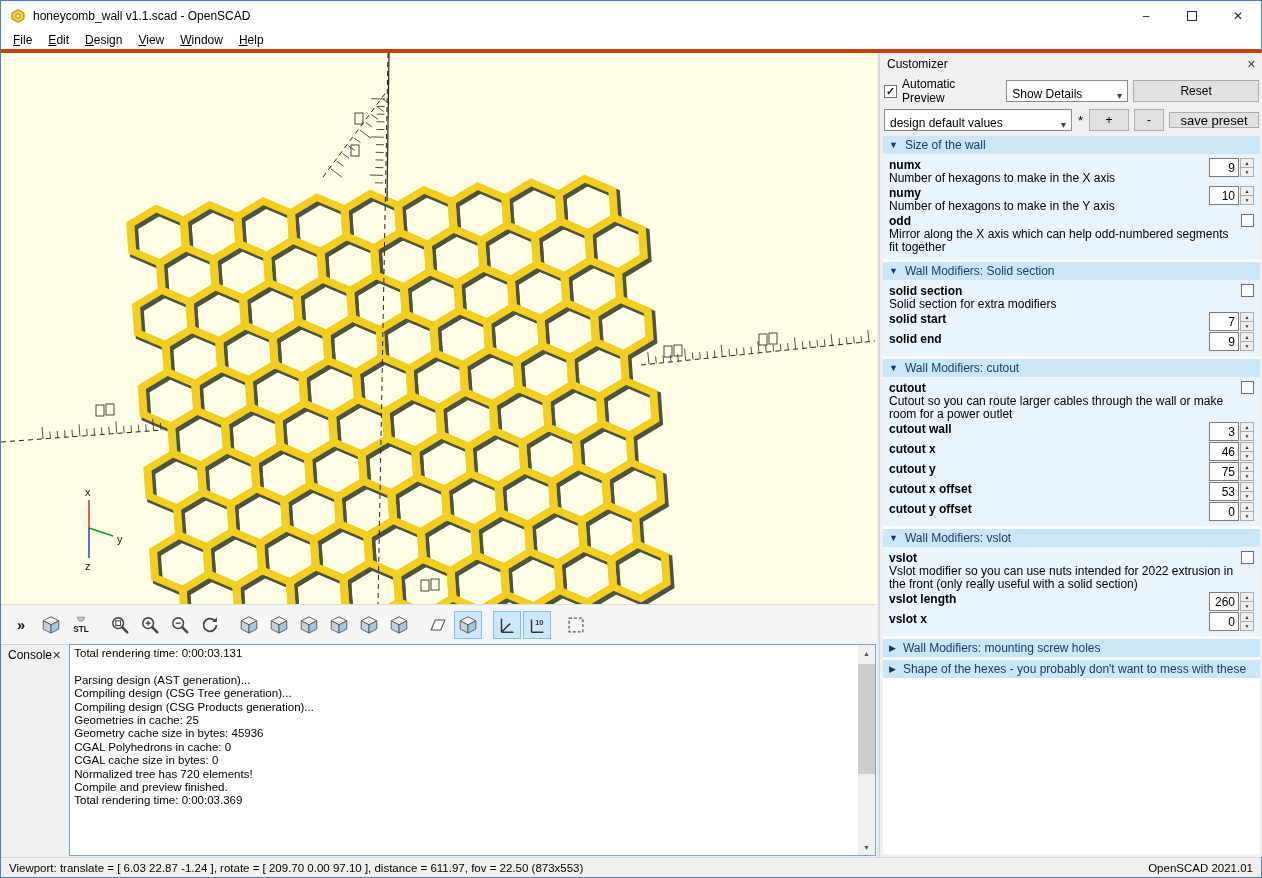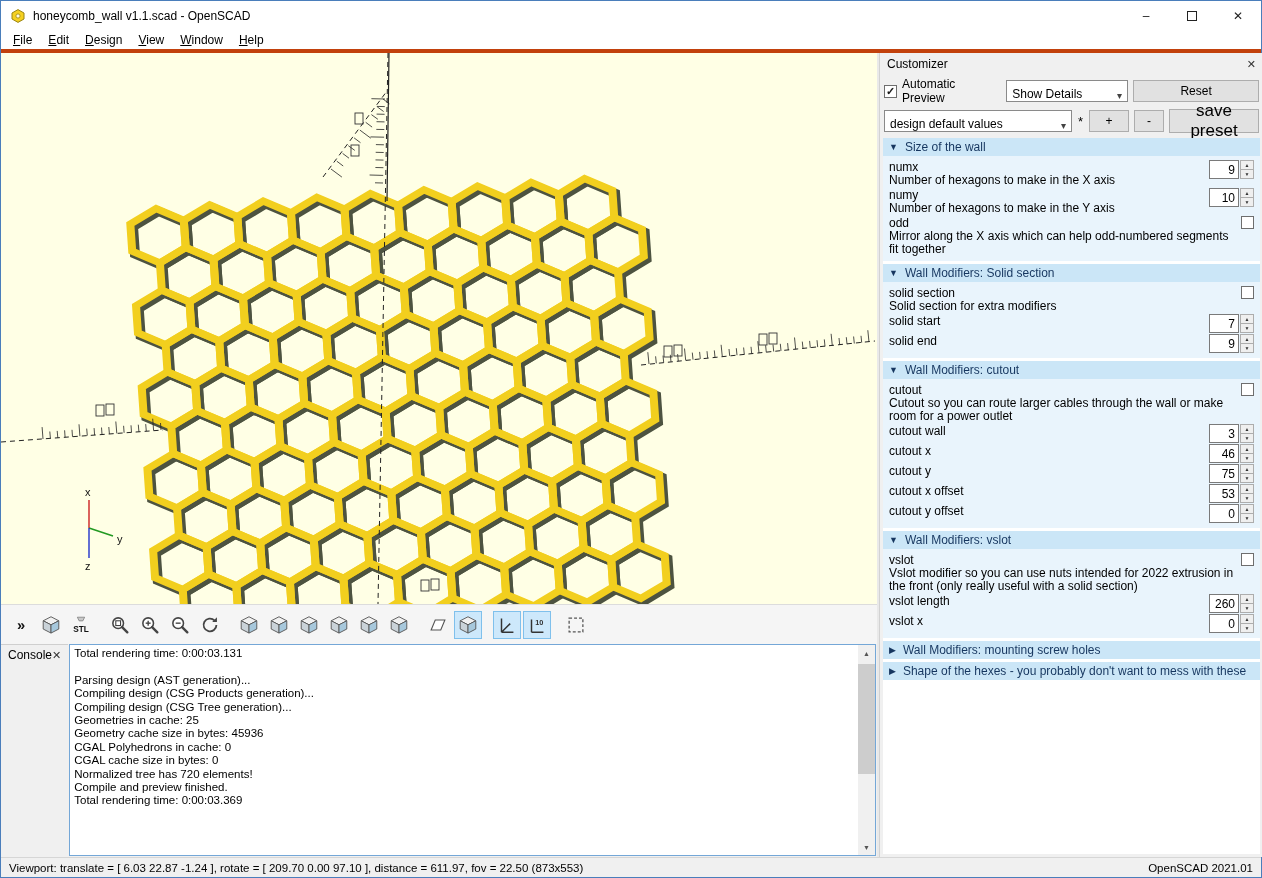--- a/index.html
+++ b/index.html
@@ -57,31 +57,31 @@
   .cz-row{display:flex;align-items:center;padding:2px 4px;gap:5px;flex:none}
   .cz-label{font-size:12px}
   .combo{background:#fff;border:1px solid #8a8a8a;height:22px;display:inline-flex;align-items:flex-end;padding:0 5px;font-size:12px}
   .combo-arrow{margin-left:auto;font-size:10px;color:#444;padding-left:6px}
   .combo.details{width:122px;margin-left:auto}
   .combo.preset{width:188px}
   .btn{background:#e1e1e1;border:1px solid #adadad;height:22px;display:inline-flex;align-items:center;justify-content:center;font-family:inherit;font-size:12px;padding:0 6px}
   .btn.reset{width:126px}
   .btn.plus{width:40px}
   .btn.minus{width:30px}
-  .btn.save{flex:1;font-size:17px;height:24px}
+  .btn.save{flex:1;font-size:13px;height:16px}
   .star{font-size:13px;padding:0 1px}
 
   .cz-sections{flex:1;background:#fff;margin:3px;overflow:hidden;min-height:0}
   .cz-section{margin-bottom:3px}
   .sec-head{background:#cbe6f7;height:18px;display:flex;align-items:center;gap:7px;padding:0 6px;color:#16365f;font-size:12px}
   .tri{font-size:9px;color:#16365f}
   .sec-body{background:#e9f4fc;padding:3px 6px 4px 6px}
   .param{display:flex;align-items:flex-start;margin:1px 0}
   .pleft{flex:1;padding-right:6px}
-  .pname{font-weight:normal;font-size:12px;line-height:14px}
+  .pname{font-weight:bold;font-size:12px;line-height:14px}
   .pdesc{font-size:12px;line-height:13px}
   .pctrl{flex:none;padding-top:0}
 
   .czcheck{width:13px;height:13px;background:#fff;border:1px solid #6e6e6e;display:inline-flex;align-items:center;justify-content:center;font-size:11px;font-weight:bold;color:#1a1a1a;line-height:1;flex:none}
   .spinbox{display:inline-flex;height:19px}
   .spin-val{display:inline-flex;align-items:center;justify-content:flex-end;width:30px;background:#fff;border:1px solid #7a7a7a;padding:0 3px;font-size:12px}
   .spin-arrows{display:inline-flex;flex-direction:column;width:14px;margin-left:1px}
   .sa{flex:1;display:flex;align-items:center;justify-content:center;font-size:5px;color:#333;background:#efefef;border:1px solid #adadad}
   .sa + .sa{border-top:none}
 </style>
@@ -536,22 +536,22 @@
       <div class="console-panel">
         <div class="console-header">
           <span>Console</span>
           <span class="dock-close">✕</span>
         </div>
         <div class="console-frame">
           <div class="console-body" id="console-body">
               <div class="console-line">Total rendering time: 0:00:03.131</div>
               <div class="console-line">&nbsp;</div>
               <div class="console-line">Parsing design (AST generation)...</div>
+              <div class="console-line">Compiling design (CSG Tree generation)...</div>
               <div class="console-line">Compiling design (CSG Products generation)...</div>
-              <div class="console-line">Compiling design (CSG Tree generation)...</div>
               <div class="console-line">Geometries in cache: 25</div>
               <div class="console-line">Geometry cache size in bytes: 45936</div>
               <div class="console-line">CGAL Polyhedrons in cache: 0</div>
               <div class="console-line">CGAL cache size in bytes: 0</div>
               <div class="console-line">Normalized tree has 720 elements!</div>
               <div class="console-line">Compile and preview finished.</div>
               <div class="console-line">Total rendering time: 0:00:03.369</div>
             </div>
           <div class="vscroll">
             <div class="scroll-arrow">▲</div>

